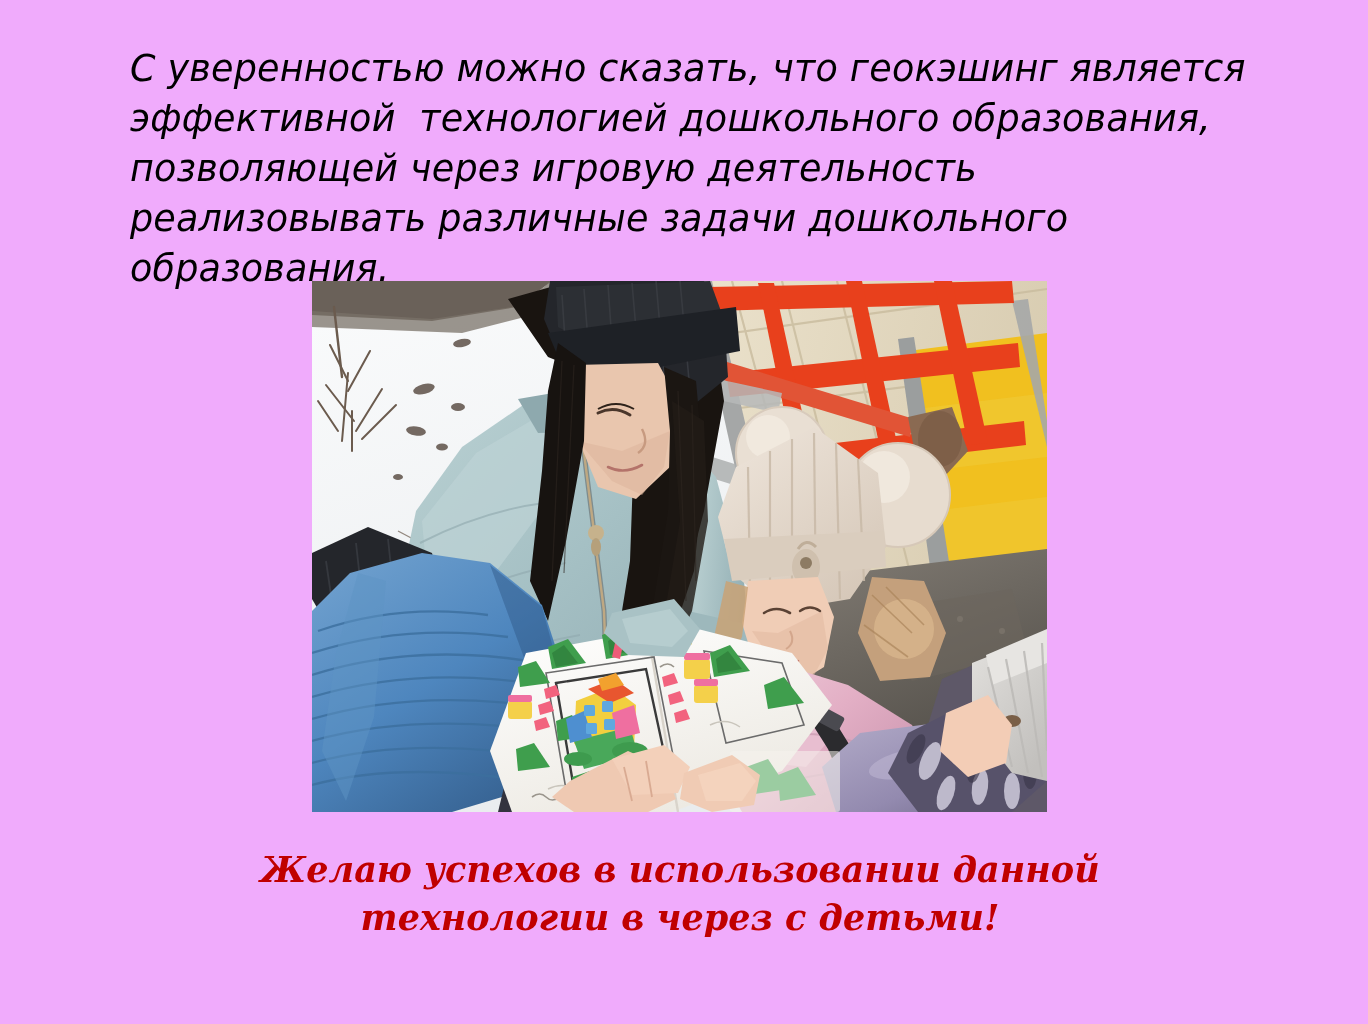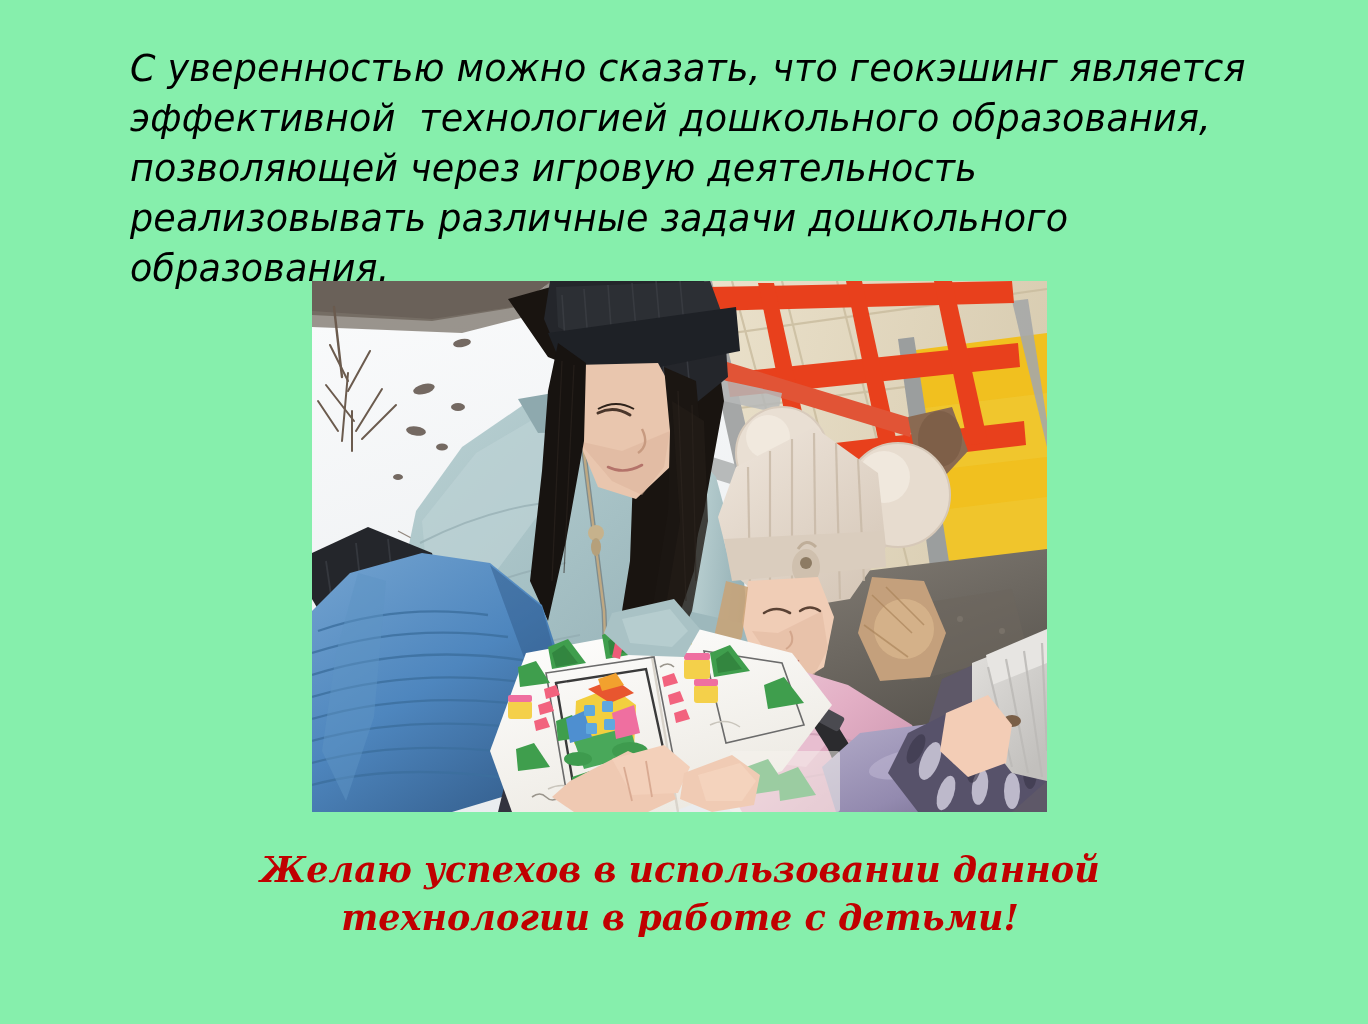--- a/index.html
+++ b/index.html
@@ -12,21 +12,21 @@
     width: 1368px;
     height: 1024px;
     overflow: hidden;
     font-family: "DejaVu Sans", sans-serif;
   }
 
   .slide {
     position: relative;
     width: 1368px;
     height: 1024px;
-    background: #86efac;
+    background: #f0abfc;
   }
 
   
   .body-text {
     position: absolute;
     left: 130px;
     top: 44px;
     width: 1120px;
     color: #000000;
     font-family: "DejaVu Sans", sans-serif;
@@ -508,15 +508,15 @@
         <path d="M372 492 L420 474 L448 494 L442 524 L400 531 L368 518 Z" fill="#F0CBB4"></path>
         <path d="M386 494 L428 482 L444 500 L430 520 L394 520 Z" fill="#F5D5BF" opacity="0.8"></path>
 
         <path d="M300 332 L362 318 L388 348 L372 376 L316 374 L292 352 Z" fill="#A9C2C5"></path>
         <path d="M310 338 L358 328 L376 350 L360 366 L318 362 Z" fill="#B9CFD1" opacity="0.8"></path>
 
       </g>
     </svg>
   </div>
 
-  <div class="caption-text">Желаю успехов в использовании данной технологии в работе с детьми!</div>
+  <div class="caption-text">Желаю успехов в использовании данной технологии в через с детьми!</div>
 
 </div>
 
 </body></html>

